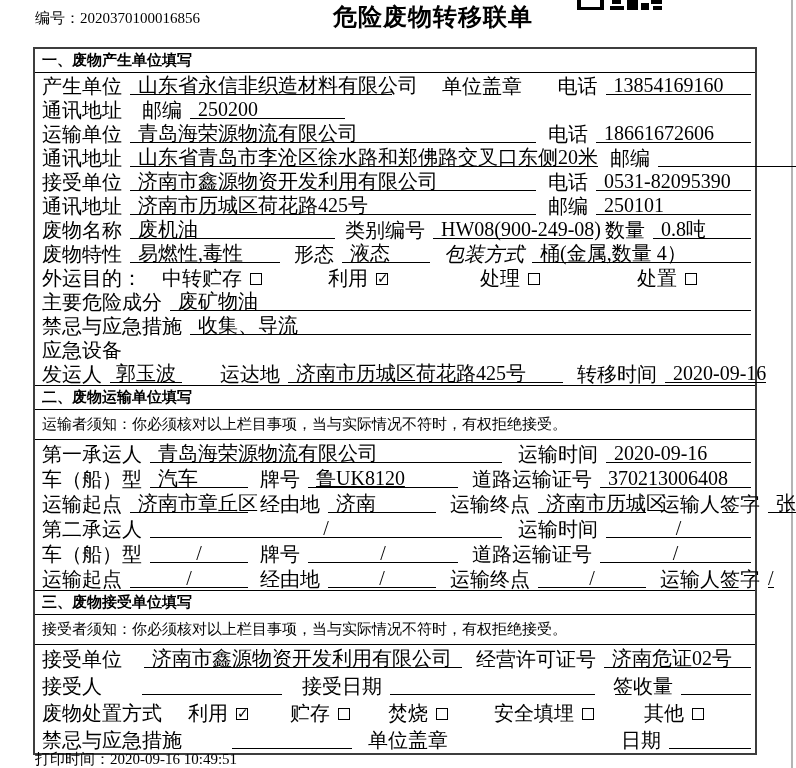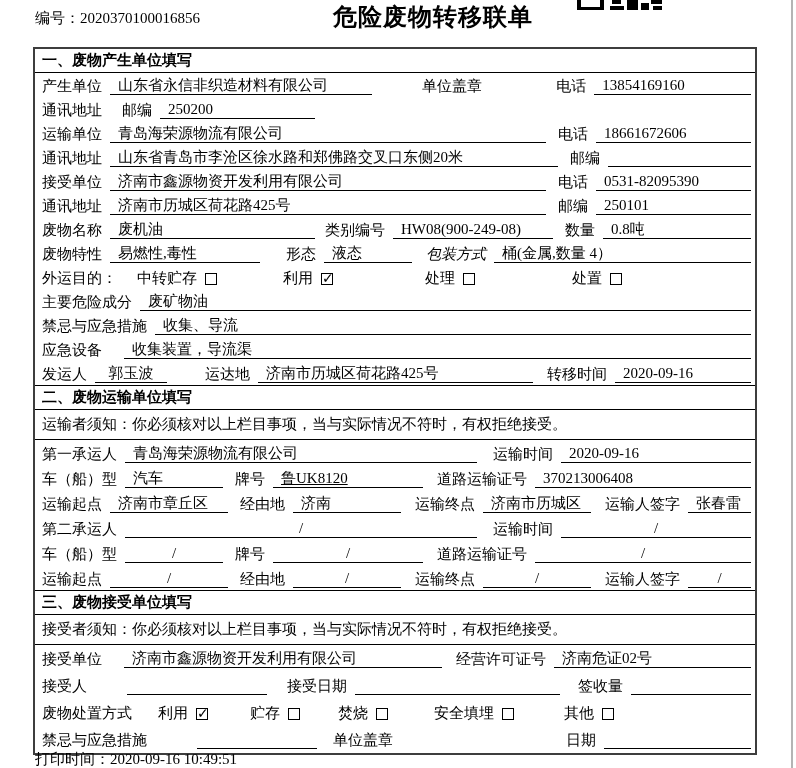--- a/index.html
+++ b/index.html
@@ -30,21 +30,21 @@
   .sec-h {
     font-weight:bold; font-size:15px; line-height:17px;
     padding:3px 6px 3px 7px; border-bottom:1px solid #000;
     font-family:"Liberation Serif","DejaVu Serif",serif;
   }
   .notice { font-size:15px; padding:5px 6px 5px 7px; border-bottom:1px solid #000; white-space:nowrap; }
 
   .row {
     display:flex; align-items:flex-end;
     height:24px; padding:0 4px 2px 7px;
-    font-size:15px; line-height:18px; white-space:nowrap;
+    font-size:20px; line-height:18px; white-space:nowrap;
   }
   .sec2 .row { height:25px; }
   .sec3 .row { height:27px; padding-bottom:4px; }
 
   .lbl { flex:none; margin-right:8px; }
   .val { flex:none; border-bottom:1px solid #000; padding-left:8px; min-height:18px; }
   .grow { flex:1 1 auto; }
   .ctr { text-align:center; padding-left:0; }
   .spacer { flex:1 1 auto; }
 
@@ -140,21 +140,21 @@
         <span class="val" style="width:205px;">废机油</span>
         <span class="lbl" style="margin-left:10px;">类别编号</span>
         <span class="val" style="width:160px;">HW08(900-249-08)</span>
         <span class="lbl" style="margin-left:12px;">数量</span>
         <span class="val grow">0.8吨</span>
       </div>
 
       <div class="row">
         <span class="lbl">废物特性</span>
         <span class="val" style="width:150px;">易燃性,毒性</span>
-        <span class="lbl" style="margin-left:26px;">形态</span>
+        <span class="lbl" style="margin-left:14px;">形态</span>
         <span class="val" style="width:88px;">液态</span>
         <span class="lbl" style="margin-left:14px;font-style:italic;">包装方式</span>
         <span class="val grow">桶(金属,数量 4）</span>
       </div>
 
       <div class="row">
         <span class="lbl">外运目的：</span>
         <span class="opt" style="margin-left:12px;">
           <span>中转贮存</span>
           <span class="cb"></span>
@@ -178,21 +178,20 @@
         <span class="val grow">废矿物油</span>
       </div>
 
       <div class="row">
         <span class="lbl">禁忌与应急措施</span>
         <span class="val grow">收集、导流</span>
       </div>
 
       <div class="row">
         <span class="lbl" style="margin-right:22px;">应急设备</span>
-        <span class="val grow">收集装置，导流渠</span>
       </div>
 
       <div class="row">
         <span class="lbl">发运人</span>
         <span class="val ctr" style="width:72px;">郭玉波</span>
         <span class="lbl" style="margin-left:38px;">运达地</span>
         <span class="val" style="width:275px;">济南市历城区荷花路425号</span>
         <span class="lbl" style="margin-left:14px;">转移时间</span>
         <span class="val grow">2020-09-16</span>
       </div>

